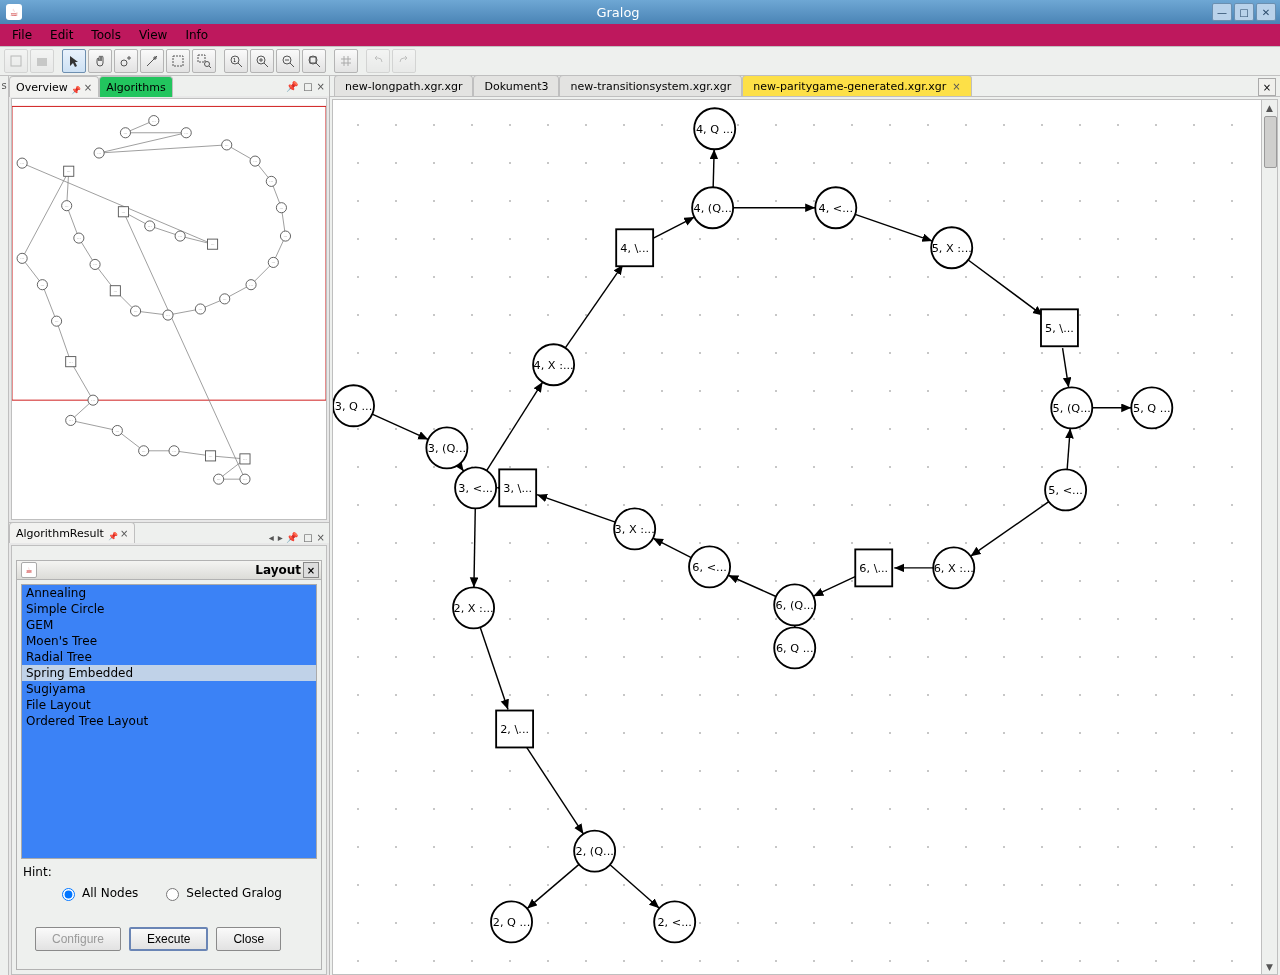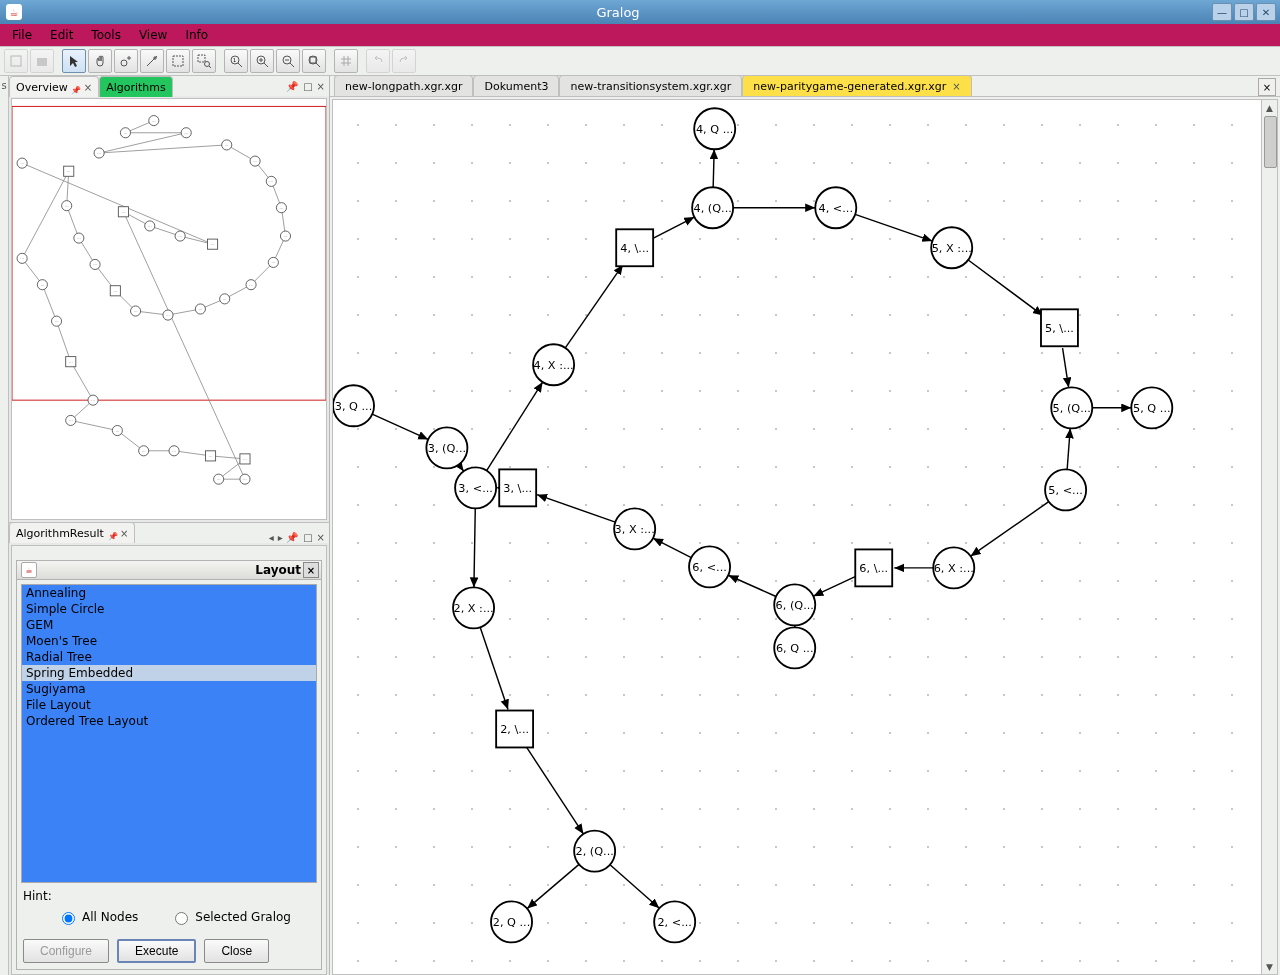--- a/index.html
+++ b/index.html
@@ -31,23 +31,23 @@
 .algresult{flex:1;background:#eef0ee;margin:2px;border:1px solid #bfbfbf;position:relative;display:flex;flex-direction:column}
 .layout-window{margin:14px 4px 4px 4px;flex:1;border:1px solid #b2b2b2;background:#eef0ee;display:flex;flex-direction:column}
 .layout-title{height:18px;background:linear-gradient(#f4f4f2,#dcdcd8);display:flex;align-items:center;border-bottom:1px solid #b2b2b2;position:relative;font-weight:bold;font-size:12px}
 .layout-title .jicon{width:14px;height:14px;margin:0 4px;background:#fff;border:1px solid #aaa;border-radius:2px;display:flex;align-items:center;justify-content:center;font-size:8px;color:#c33}
 .layout-title .ttl{flex:1;text-align:right}
 .layout-title .close{width:14px;height:14px;border:1px solid #888;background:#ddd;margin:0 2px;display:flex;align-items:center;justify-content:center;font-size:10px;cursor:pointer}
 .layout-list{flex:1;background:#3b82f6;border:1px solid #aaa;margin:4px;overflow:auto}
 .layout-list .li{padding:1px 4px;cursor:pointer}
 .layout-list .li.selected{background:#c0d2e8}
 .hint{margin:2px 6px;font-size:12px}
-.radios{display:flex;gap:32px;margin:4px 10px 8px 40px}
+.radios{display:flex;gap:23px;margin:4px 10px 8px 40px}
 .radios label{display:flex;align-items:center;gap:4px;cursor:pointer}
-.btnrow{display:flex;gap:8px;margin:6px;justify-content:flex-start}
+.btnrow{display:flex;gap:8px;margin:18px;justify-content:flex-start}
 .btnrow button{padding:3px 16px;border:1px solid #8a8a8a;background:linear-gradient(#fafafa,#e2e2e2);border-radius:2px;cursor:pointer;font-size:12px}
 .btnrow button.default{border:2px solid #6a85b5}
 .btnrow button:disabled{color:#9a9a9a}
 .right{flex:1;display:flex;flex-direction:column;background:#eef0ee}
 .doc-tabs{height:20px;display:flex;align-items:flex-end;background:#eef0ee;border-bottom:1px solid #bfbfbf;gap:0;padding-left:4px}
 .doc-tab{height:20px;display:flex;align-items:center;padding:0 10px;background:#e3e3e1;border:1px solid #bfbfbf;border-bottom:none;border-top-left-radius:4px;border-top-right-radius:4px;font-size:11px;cursor:pointer;gap:6px}
 .doc-tab.active{background:#fde047}
 .doc-tab .tx{font-size:10px;color:#555;cursor:pointer}
 .doc-tabs .closer{margin-left:auto;margin-right:4px;width:16px;height:16px;border:1px solid #aaa;display:flex;align-items:center;justify-content:center;font-size:10px;cursor:pointer;background:#f0f0ee}
 .canvas{flex:1;margin:2px;border:1px solid #bfbfbf;background:#fff;position:relative;overflow:hidden}

